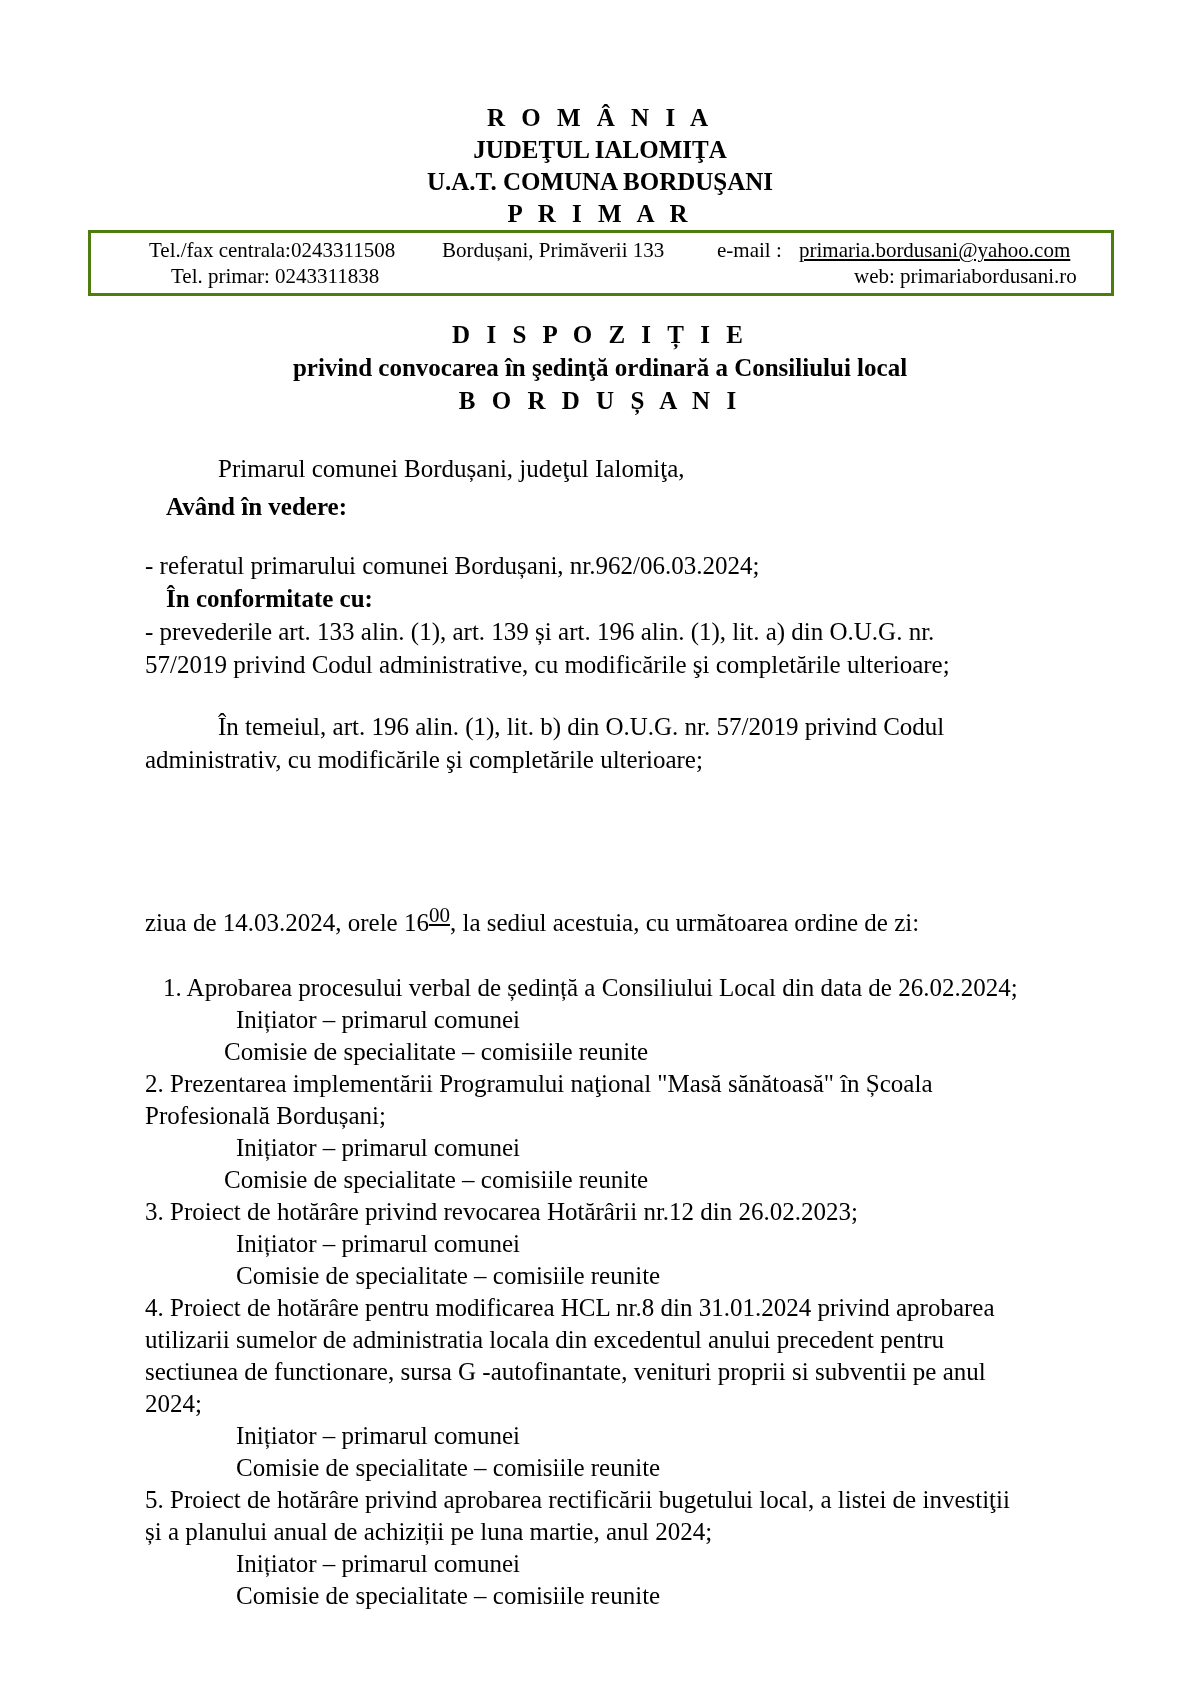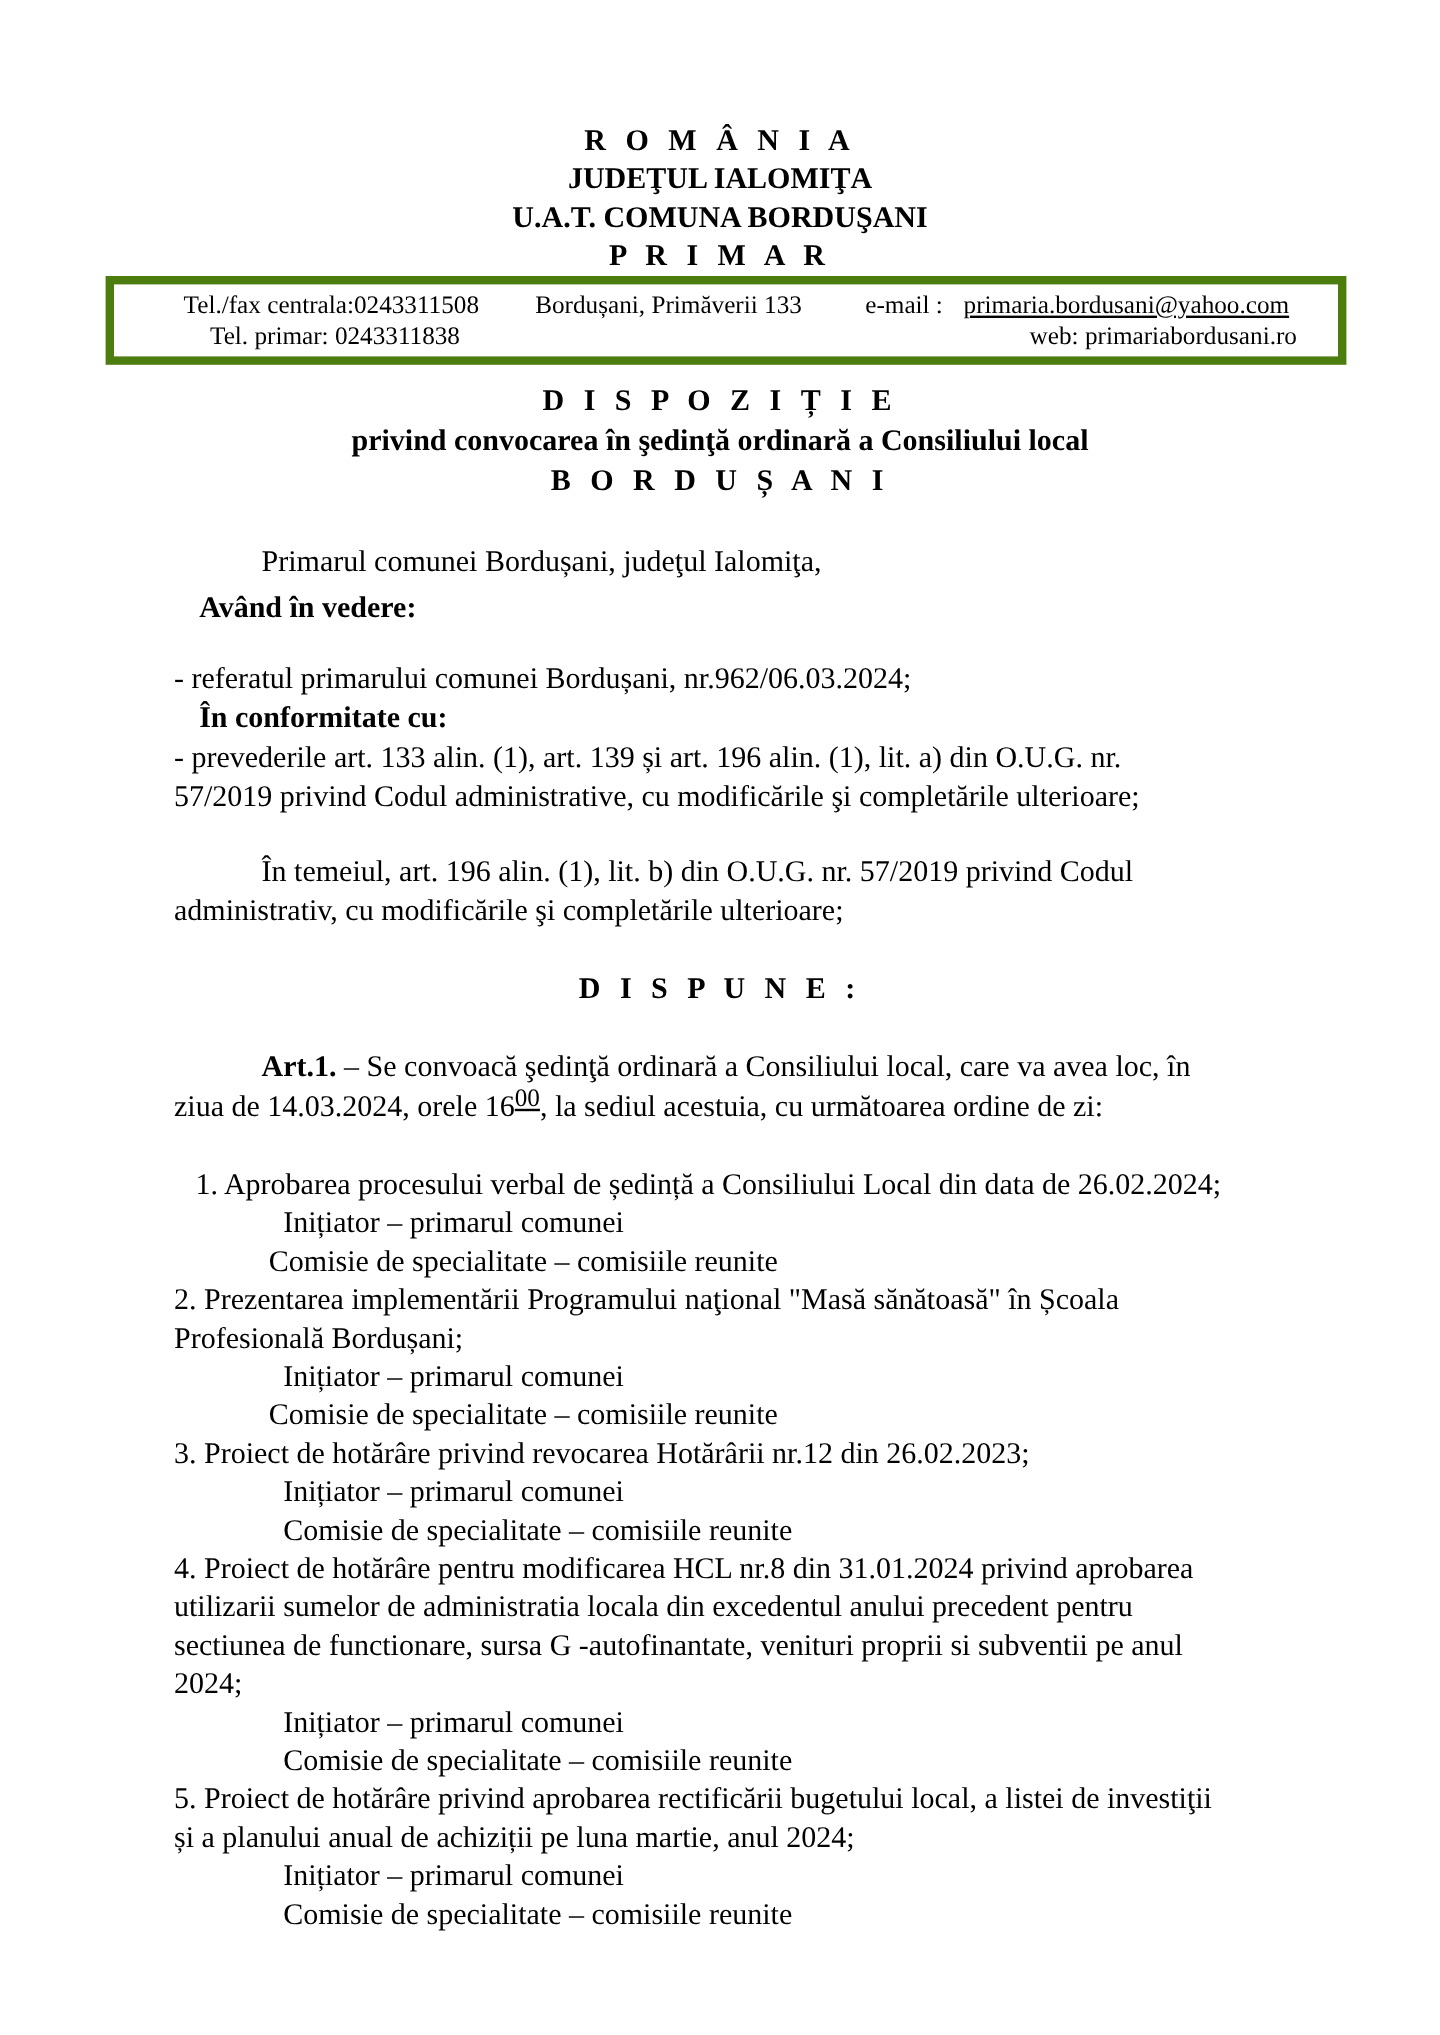--- a/index.html
+++ b/index.html
@@ -3,21 +3,21 @@
   <meta charset="utf-8">
   <style>
     html, body { margin:0; padding:0; background:#ffffff; }
     body { width:1200px; height:1696px; position:relative; overflow:hidden;
            font-family:"Liberation Serif", "DejaVu Serif", serif; color:#000; }
     .page { position:absolute; left:0; top:0; width:1088px; height:1696px; }
     .line { position:absolute; white-space:nowrap; font-size:25px; line-height:30px; }
     .c { left:0; width:1200px; text-align:center; }
     .b { font-weight:bold; }
     .sp { letter-spacing:5px; }
-    .hdr-box { position:absolute; left:88px; top:230px; width:1020px; height:60px; border:7px solid #4d7c0f; }
+    .hdr-box { position:absolute; left:88px; top:230px; width:1020px; height:60px; border:3px solid #4d7c0f; }
     .hdr-line { position:absolute; white-space:nowrap; font-size:21px; line-height:26px; }
     .u { text-decoration:underline; }
     sup.t { font-size:21px; text-decoration:underline; vertical-align:top; line-height:15px; }
   </style>
 </head>
 <body>
 
 <div class="page">
 
   <div class="line c b sp" style="top:103px;">R O M Â N I A</div>
@@ -42,23 +42,21 @@
 
   <div class="line b" style="left:166px; top:492px;">Având în vedere:</div>
   <div class="line" style="left:145px; top:551px;">- referatul primarului comunei Bordușani, nr.962/06.03.2024;</div>
   <div class="line b" style="left:166px; top:584px;">În conformitate cu:</div>
   <div class="line" style="left:145px; top:617px;">- prevederile art. 133 alin. (1), art. 139 și art. 196 alin. (1), lit. a) din O.U.G. nr.</div>
   <div class="line" style="left:145px; top:650px;">57/2019 privind Codul administrative, cu  modificările şi completările ulterioare;</div>
 
   <div class="line" style="left:218px; top:712px;">În temeiul, art. 196 alin. (1), lit. b) din O.U.G. nr. 57/2019 privind Codul</div>
   <div class="line" style="left:145px; top:745px;">administrativ, cu  modificările şi completările ulterioare;</div>
 
-  <div class="line c b sp" style="top:810px;">D I S P U N E :</div>
 
-  <div class="line" style="left:218px; top:875px;"><span class="b">Art.1.</span><span> – Se convoacă  şedinţă ordinară a Consiliului local, care va avea loc, în</span></div>
   <div class="line" style="left:145px; top:908px;"><span>ziua de 14.03.2024, orele 16</span><sup class="t">00</sup><span>, la sediul acestuia, cu următoarea ordine de zi:</span></div>
 
   <div>
 
     <div class="line" style="left:163px; top:973px;">1. Aprobarea procesului verbal de ședință a Consiliului Local din data de 26.02.2024;</div>
     <div class="line" style="left:236px; top:1005px;">Inițiator – primarul comunei</div>
     <div class="line" style="left:224px; top:1037px;">Comisie de specialitate – comisiile reunite</div>
 
     <div class="line" style="left:145px; top:1069px;">2. Prezentarea implementării Programului naţional "Masă sănătoasă" în Școala</div>
     <div class="line" style="left:145px; top:1101px;">Profesională Bordușani;</div>

